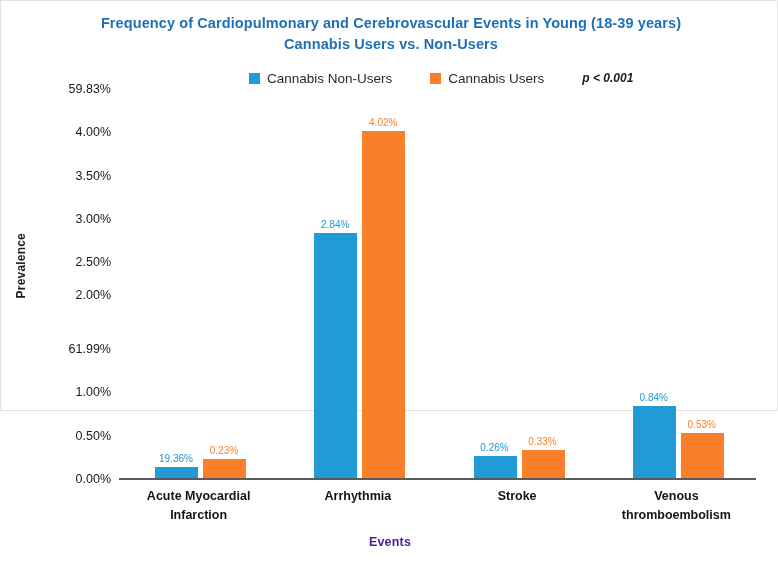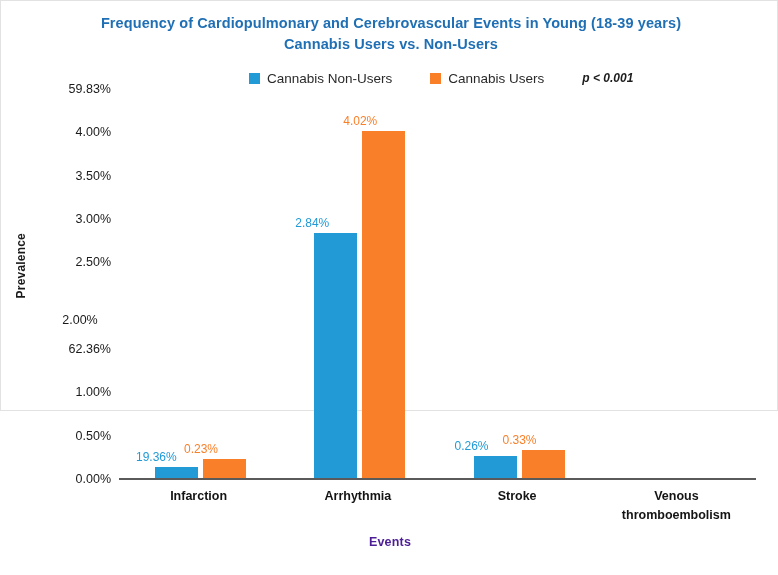--- a/index.html
+++ b/index.html
@@ -143,21 +143,22 @@
     position: absolute;
     bottom: 0;
     width: 43px;
   }
   .bar.s0 { left: 36px; }
   .bar.s1 { left: 84px; }
 
   .bar-label {
     position: absolute;
     width: 80px;
-    font-size: 12px;
+    text-align: center;
+    font-size: 10px;
     white-space: nowrap;
   }
   .bar-label.s0 { left: 17px; }
   .bar-label.s1 { left: 65px; }
 
   
   #xticks {
     position: absolute;
     left: 118px;
     top: 486px;
@@ -197,22 +198,22 @@
     </div>
     <div id="pvalue">p &lt; 0.001</div>
   </div>
 
   <div id="ylabel">Prevalence</div>
 
   <div id="yticks">
       <div class="ytick" style="top: 390px;">0.00%</div>
       <div class="ytick" style="top: 346.667px;">0.50%</div>
       <div class="ytick" style="top: 303.333px;">1.00%</div>
-      <div class="ytick" style="top: 260px;">62.36%</div>
-      <div class="ytick" style="top: 231px; text-align: center;">2.00%</div>
+      <div class="ytick" style="top: 260px;">61.99%</div>
+      <div class="ytick" style="top: 206px;">2.00%</div>
       <div class="ytick" style="top: 173.333px;">2.50%</div>
       <div class="ytick" style="top: 130px;">3.00%</div>
       <div class="ytick" style="top: 86.6667px;">3.50%</div>
       <div class="ytick" style="top: 43.3333px;">4.00%</div>
       <div class="ytick" style="top: 0px;">59.83%</div>
     </div>
 
   <div id="plot">
       <div class="group" style="left: 0px; width: 159.25px;">
         <div class="bar s0" style="height: 12.1333px; background: rgb(34, 154, 214);"></div>
@@ -225,26 +226,33 @@
         <div class="bar-label s0" style="bottom: 249.133px; color: rgb(34, 154, 214);">2.84%</div>
         <div class="bar s1" style="height: 348.4px; background: rgb(249, 127, 40);"></div>
         <div class="bar-label s1" style="bottom: 351.4px; color: rgb(249, 127, 40);">4.02%</div>
       </div>
       <div class="group" style="left: 318.5px; width: 159.25px;">
         <div class="bar s0" style="height: 22.5333px; background: rgb(34, 154, 214);"></div>
         <div class="bar-label s0" style="bottom: 25.5333px; color: rgb(34, 154, 214);">0.26%</div>
         <div class="bar s1" style="height: 28.6px; background: rgb(249, 127, 40);"></div>
         <div class="bar-label s1" style="bottom: 31.6px; color: rgb(249, 127, 40);">0.33%</div>
       </div>
+      <div class="group" style="left: 477.75px; width: 159.25px;">
+        <div class="bar s0" style="height: 72.8px; background: rgb(34, 154, 214);"></div>
+        <div class="bar-label s0" style="bottom: 75.8px; color: rgb(34, 154, 214);">0.84%</div>
+        <div class="bar s1" style="height: 45.9333px; background: rgb(249, 127, 40);"></div>
+        <div class="bar-label s1" style="bottom: 48.9333px; color: rgb(249, 127, 40);">0.53%</div>
+      </div>
     </div>
 
   <div id="baseline"></div>
 
   <div id="xticks">
       <div class="xtick" style="left: -1.875px;">
+        <span class="line">Acute Myocardial</span>
         <span class="line">Infarction</span>
       </div>
       <div class="xtick" style="left: 157.375px;">
         <span class="line">Arrhythmia</span>
       </div>
       <div class="xtick" style="left: 316.625px;">
         <span class="line">Stroke</span>
       </div>
       <div class="xtick" style="left: 475.875px;">
         <span class="line">Venous</span>

